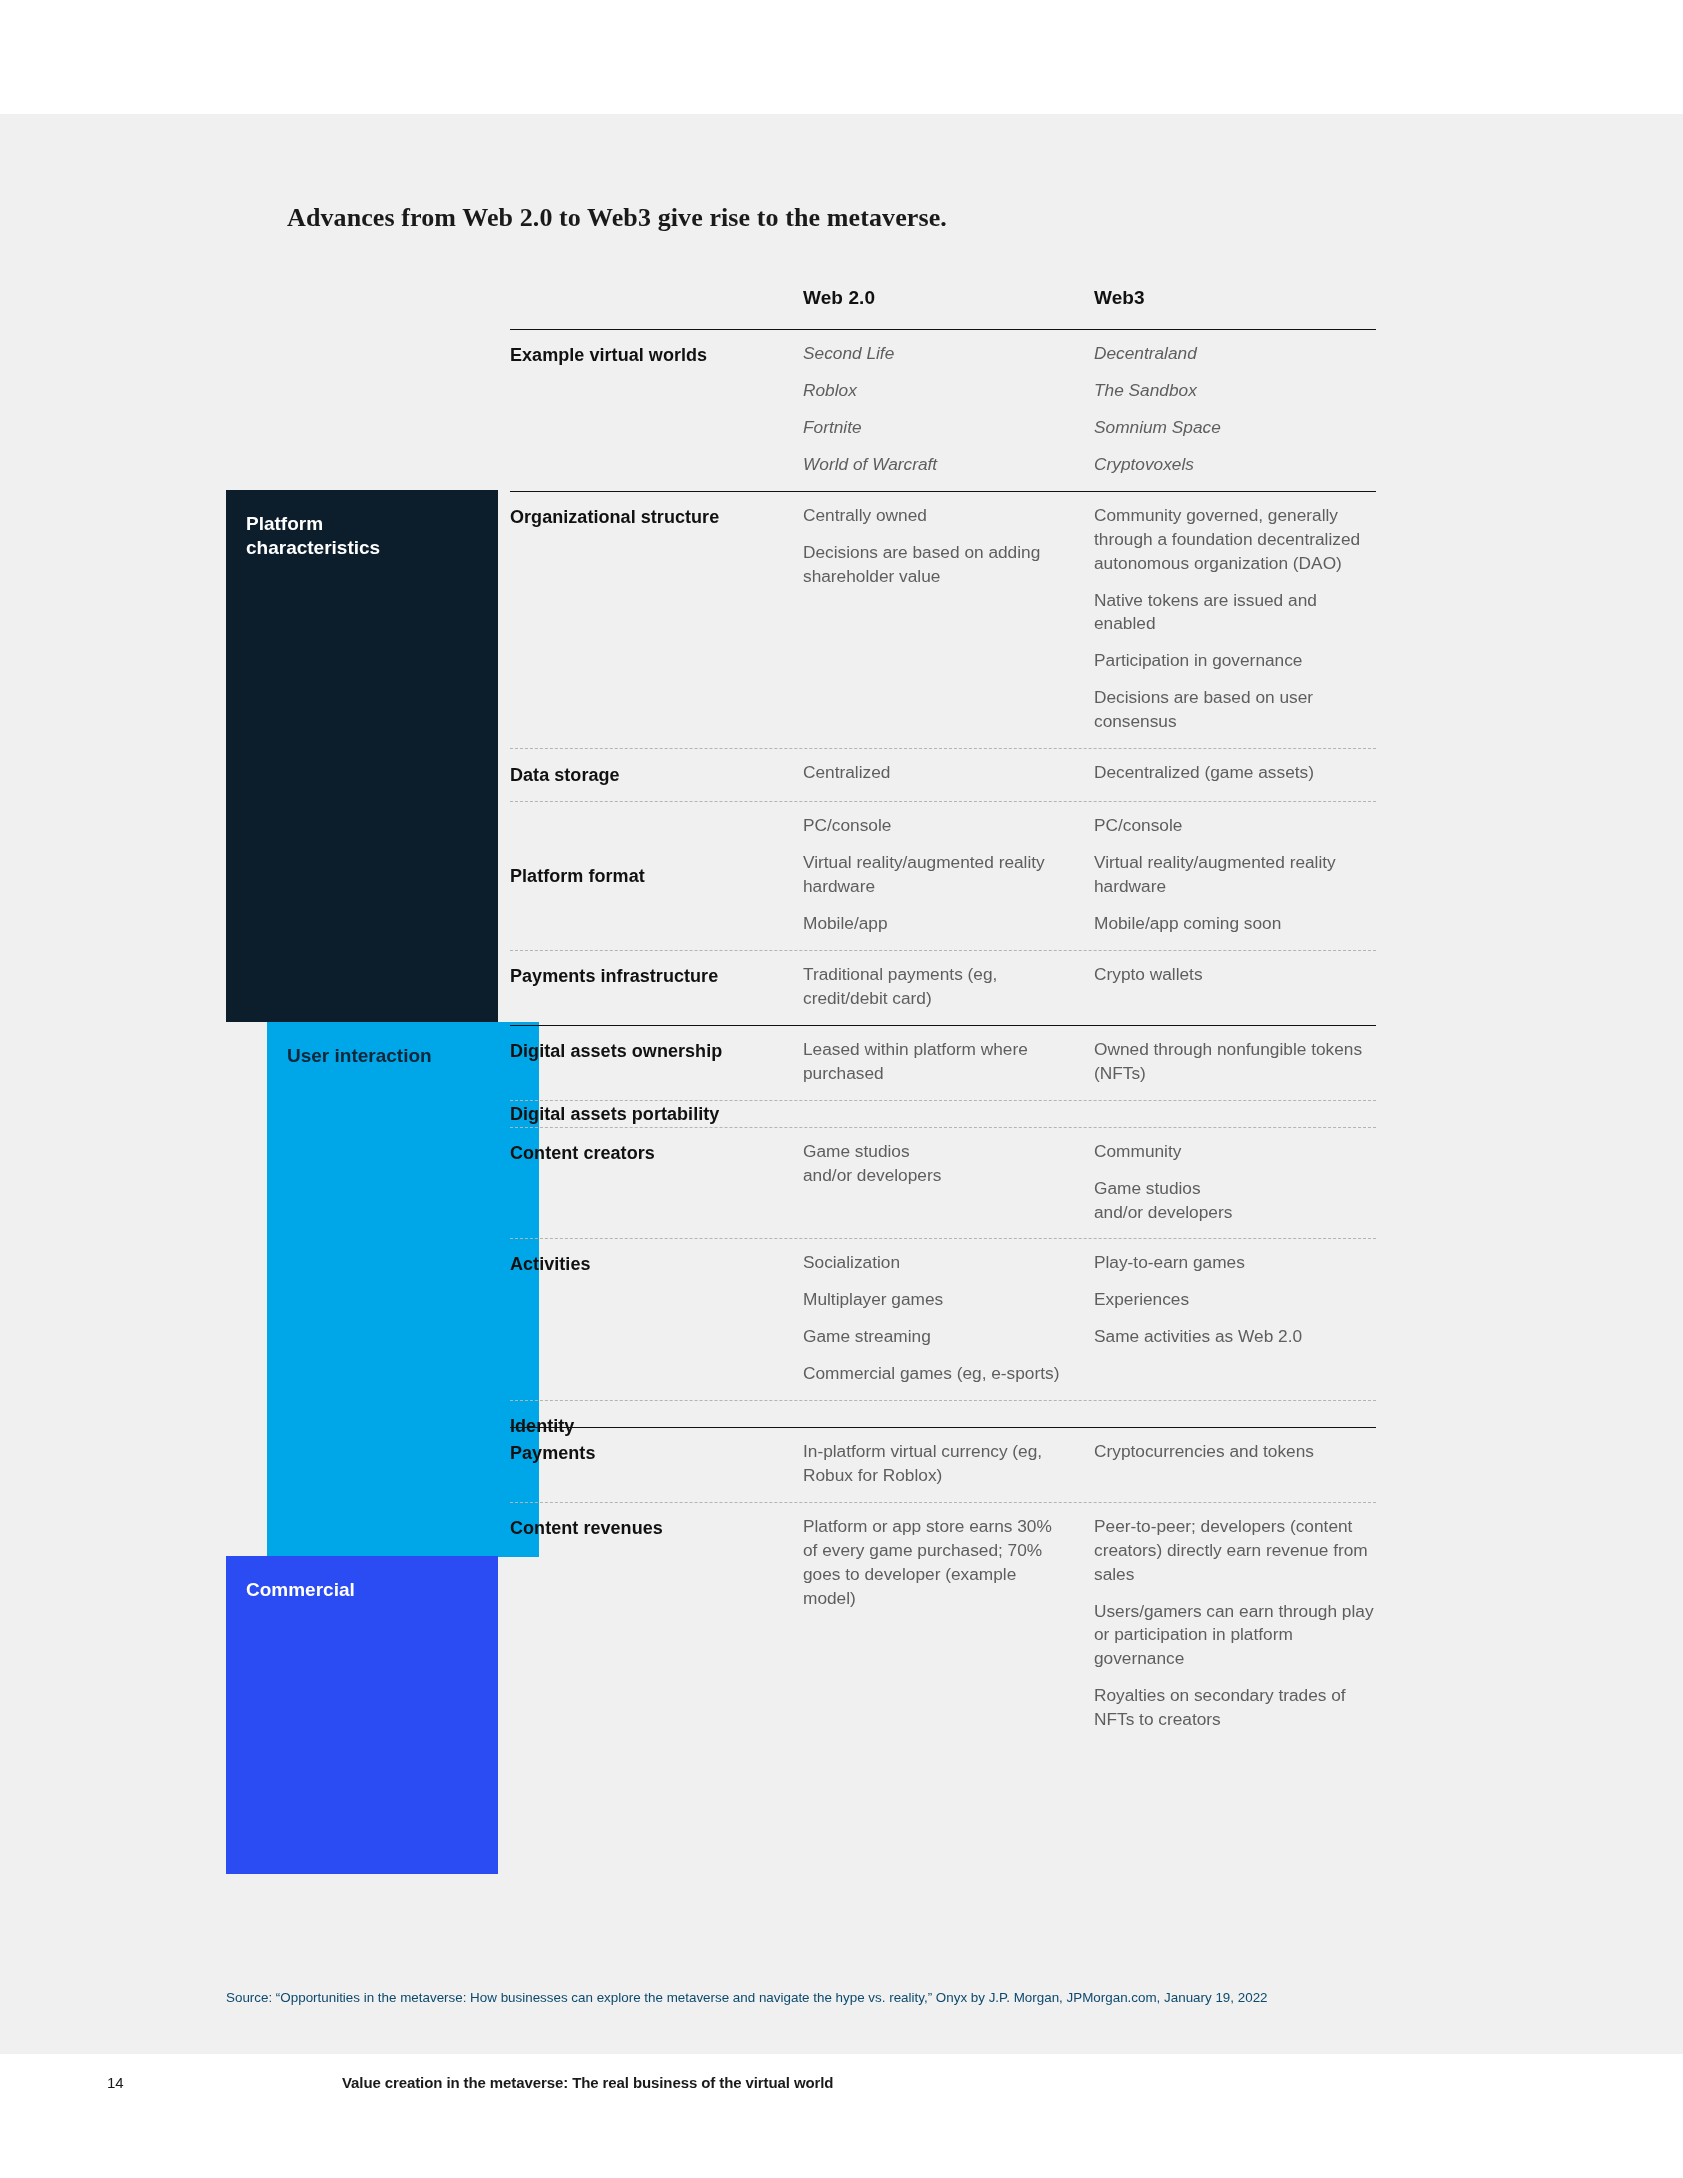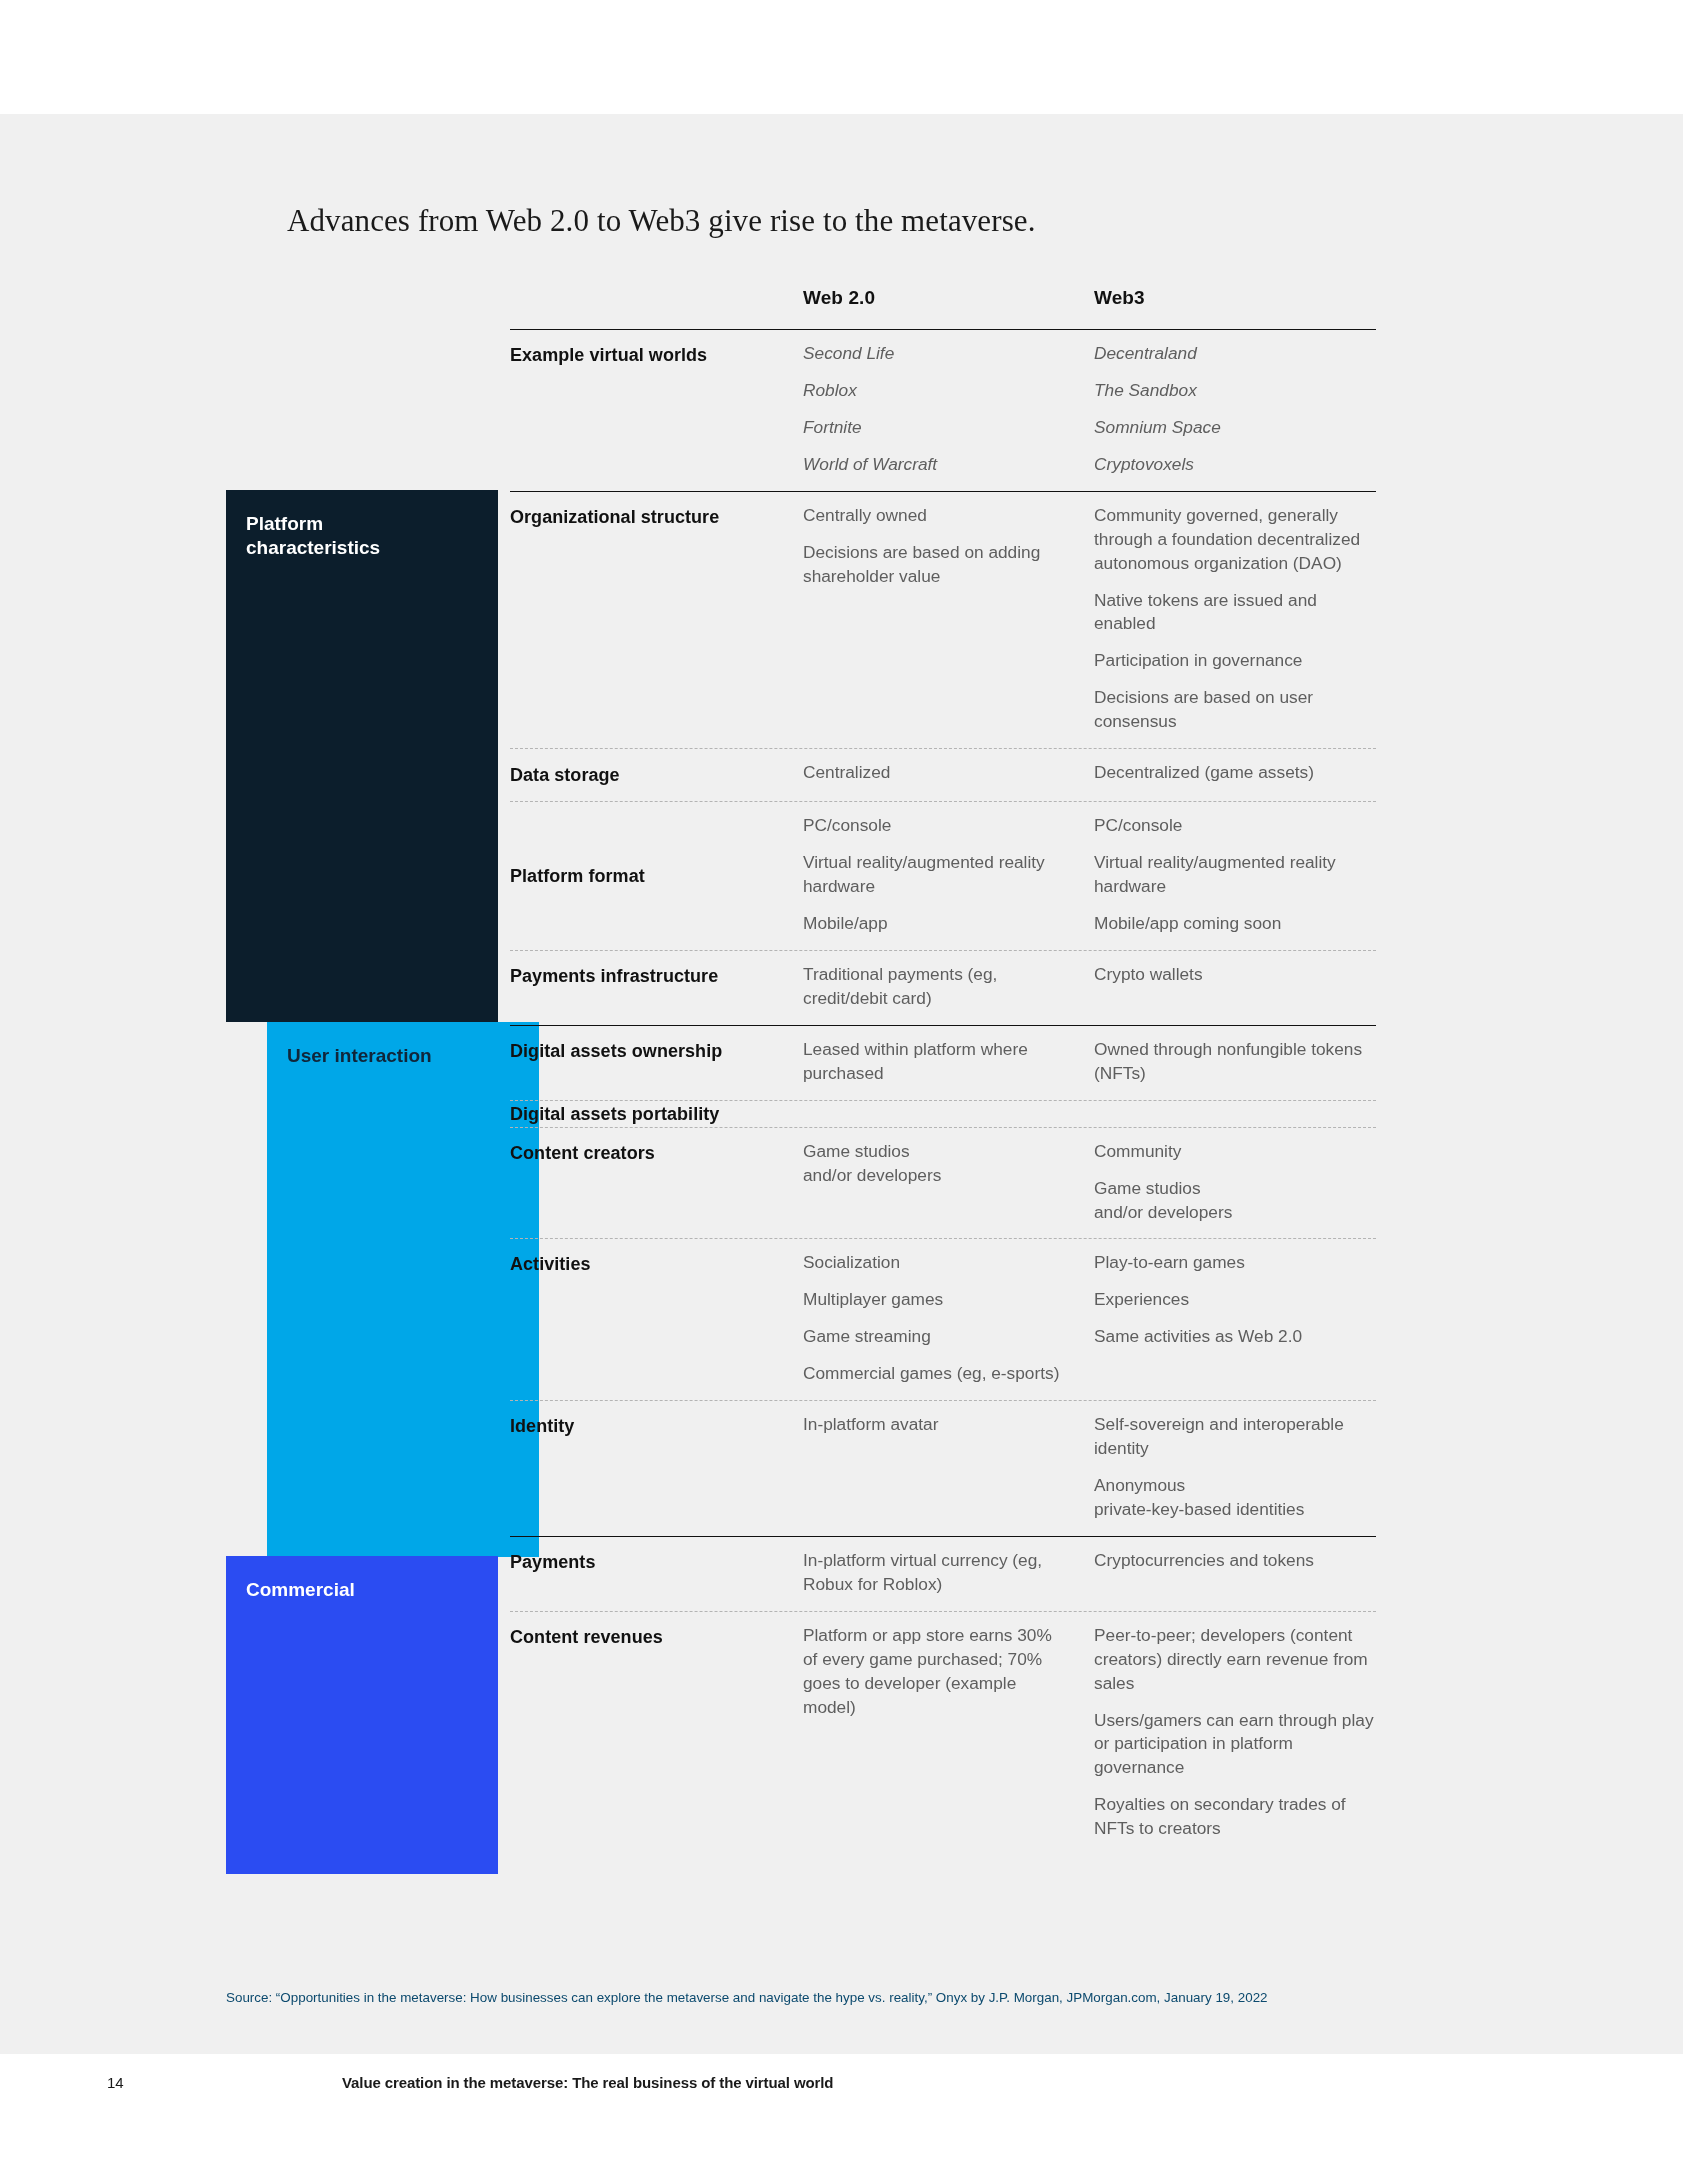--- a/index.html
+++ b/index.html
@@ -13,21 +13,21 @@
 
   
   .panel{
     position:absolute;left:0;top:114px;width:1683px;height:1940px;
     background:#f0f0f0;
   }
 
   .title{
     position:absolute;left:287px;top:203px;
     font-family:"Liberation Serif", serif;
-    font-size:31px;font-weight:400;color:#1a1a1a;
+    font-size:26px;font-weight:700;color:#1a1a1a;
     letter-spacing:0.1px;
   }
 
   
   .rail{position:absolute;left:226px;width:272px;}
   .rail .cat{
     position:absolute;left:0;width:272px;
     box-sizing:border-box;
     padding:22px 6px 0 20px;
     font-size:19px;font-weight:700;line-height:1.25;
@@ -211,29 +211,20 @@
             </div>
             <div class="cell c3">
               <p>Play-to-earn games</p>
               <p>Experiences</p>
               <p>Same activities as Web 2.0</p>
             </div>
           </div>
         </div>
         <div class="row rule-dash">
           <div class="label">Identity</div>
-          <div class="cells" style="height: 109px;">
-            <div class="cell c2">
-              <p>In-platform avatar</p>
-            </div>
-            <div class="cell c3">
-              <p>Self-sovereign and interoperable identity</p>
-              <p>Anonymous<br>private-key-based identities</p>
-            </div>
-          </div>
         </div>
         <div class="row rule-solid">
           <div class="label">Payments</div>
           <div class="cells" style="height: 48px;">
             <div class="cell c2">
               <p>In-platform virtual currency (eg, Robux for Roblox)</p>
             </div>
             <div class="cell c3">
               <p>Cryptocurrencies and tokens</p>
             </div>

